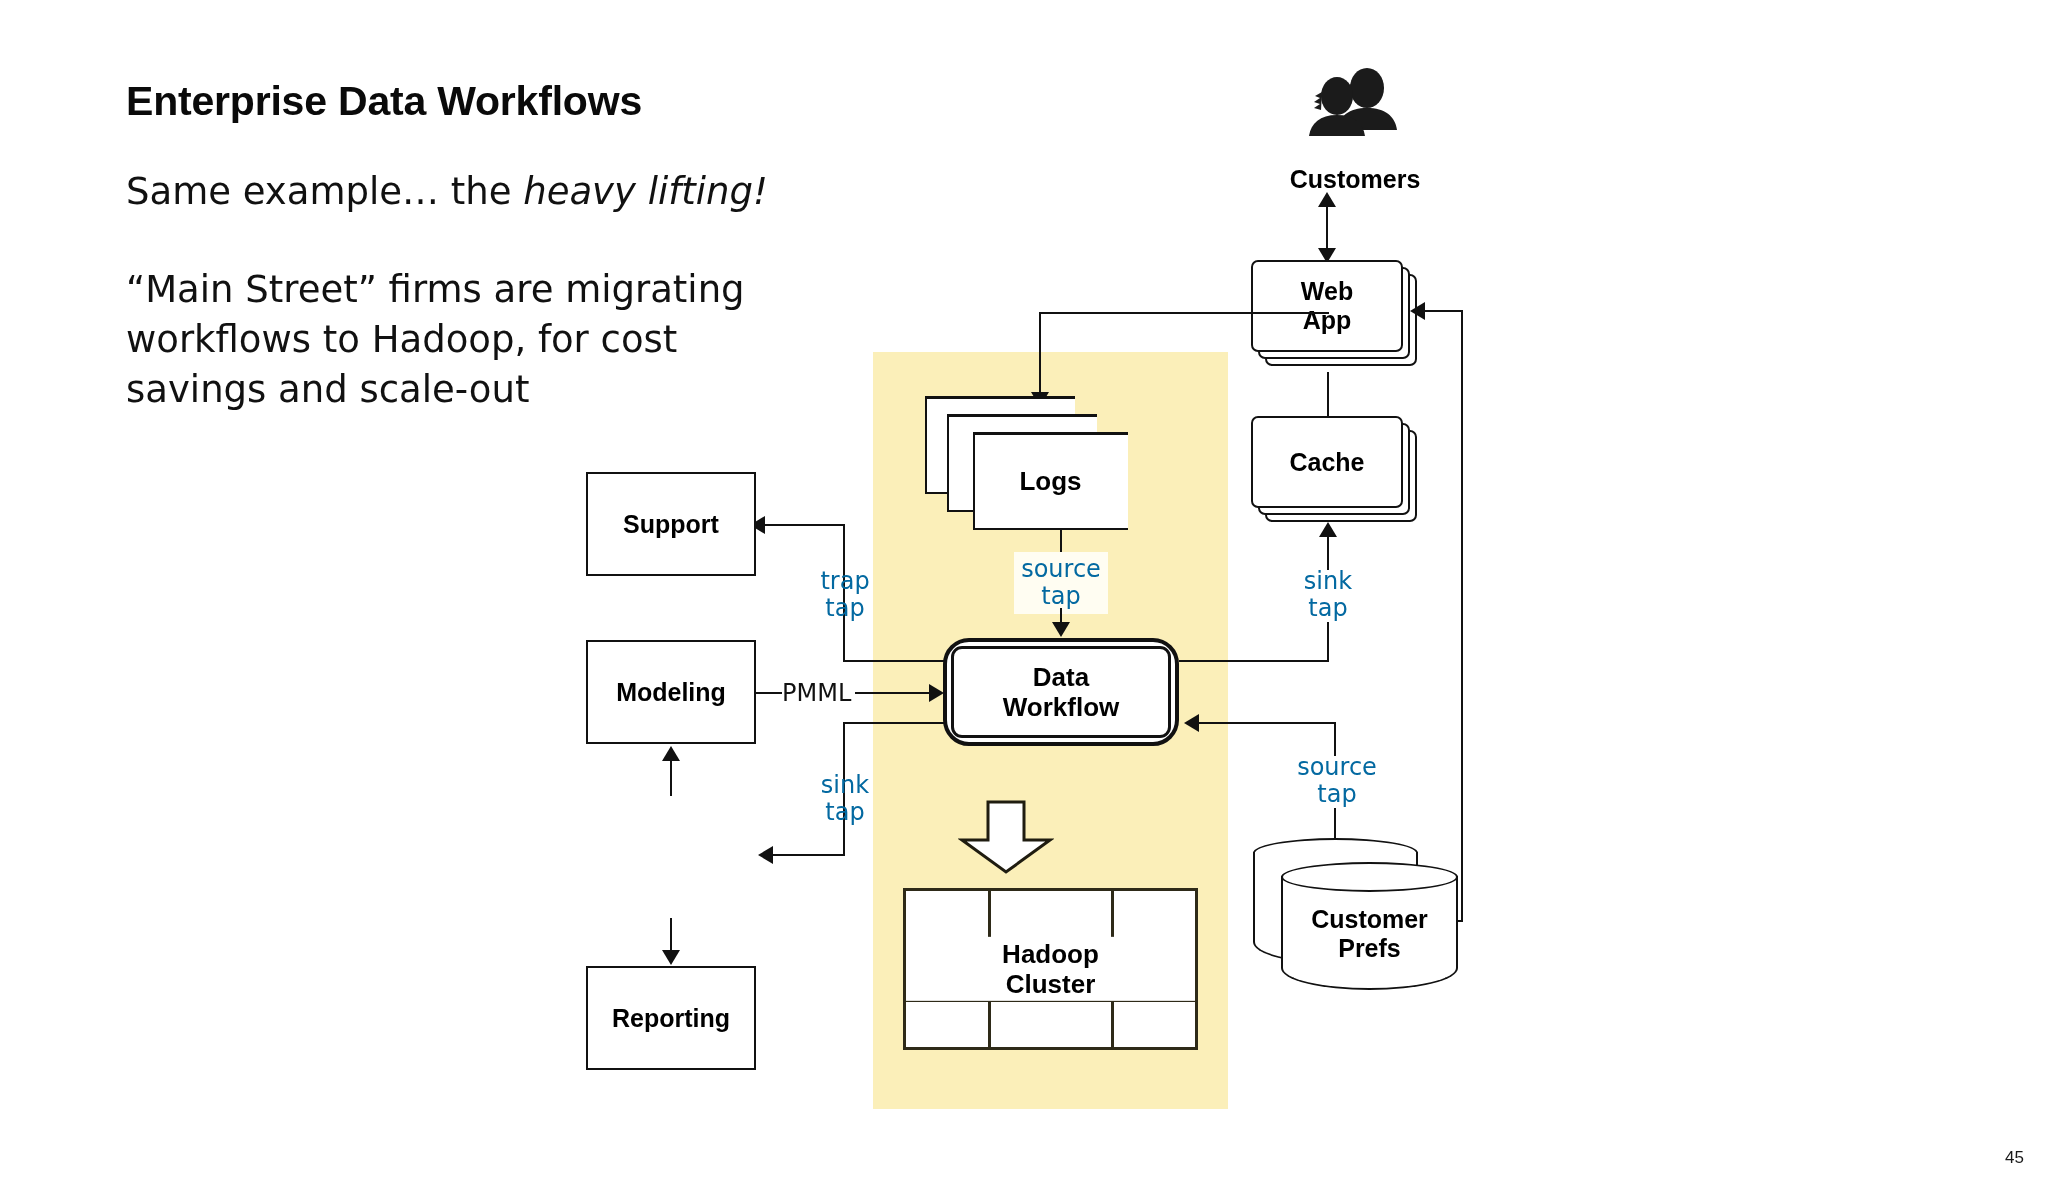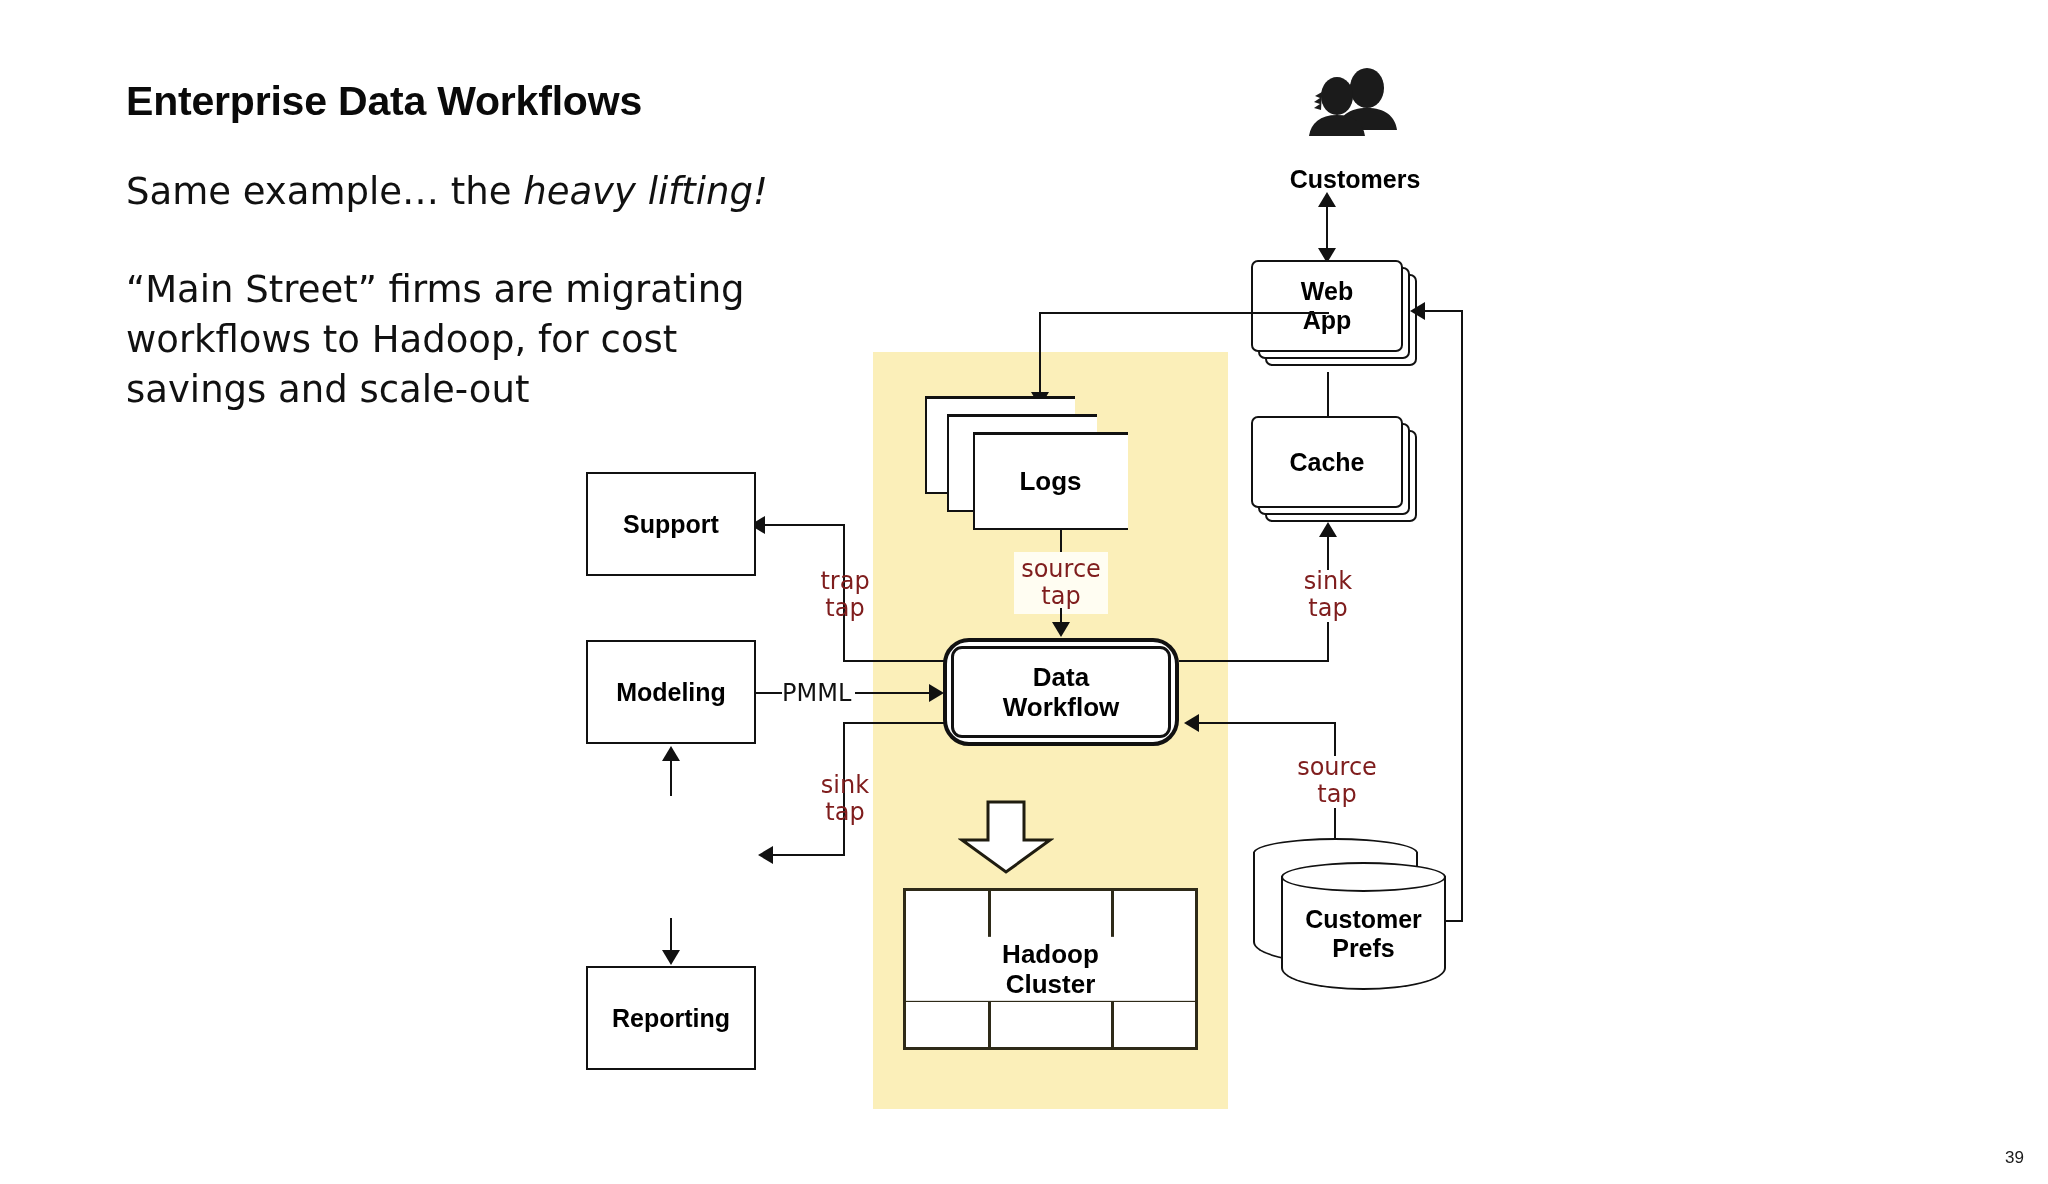--- a/index.html
+++ b/index.html
@@ -252,21 +252,21 @@
     border-top: 9px solid transparent;
     border-bottom: 9px solid transparent;
     border-left: 15px solid #111;
   }
 
   .tap-label {
     position: absolute;
     text-align: center;
     font-size: 24px;
     line-height: 27px;
-    color: #7f1d1d;
+    color: #0369a1;
     font-family: "DejaVu Sans", sans-serif;
     white-space: pre-line;
   }
   .tap-label.boxed { background: #fffdf2; }
   .edge-label {
     position: absolute;
     font-size: 24px;
     color: #111;
     background: transparent;
     font-family: "DejaVu Sans", sans-serif;
@@ -281,21 +281,21 @@
 </style>
 </head>
 <body>
 
 <div id="slide-title">Enterprise Data Workflows</div>
 
 <div id="lede"><span>Same example… the </span><span class="em">heavy lifting!</span></div>
 
 <div id="body-copy">“Main Street” firms are migrating workflows to Hadoop, for cost savings and scale-out</div>
 
-<div id="page-number">39</div>
+<div id="page-number">45</div>
 
 <div id="diagram">
 
   <div id="highlight-band"></div>
 
   <div id="customers-icon">
     <svg viewBox="0 0 112 68" width="112" height="68" aria-hidden="true">
       <g fill="#1b1b1b">
         <ellipse cx="70" cy="20" rx="17" ry="20"></ellipse>
         <path d="M70 40 c-18 0 -28 8 -30 22 h60 c-2 -14 -12 -22 -30 -22 z"></path>
@@ -403,21 +403,21 @@
     <div class="hline" style="top:52px;"></div>
     <div class="hline" style="top:108px;"></div>
     <div class="label" style="white-space:pre-line;">Hadoop
 Cluster</div>
   </div>
 
   <div class="cyl" style="left:1253px; top:838px; width:165px; height:126px;">
     <div class="top"></div>
     <div class="body" style="height:112px; border-radius:0 0 50% 50% / 0 0 22px 22px;"></div>
   </div>
-  <div class="cyl" style="left:1281px; top:862px; width:165px; height:128px;">
+  <div class="cyl" style="left:1281px; top:862px; width:165px; height:128px;padding-left:12px;">
     <div class="body" style="height:114px; border-radius:0 0 50% 50% / 0 0 22px 22px;"></div>
     <div class="top"></div>
     <div class="label" style="top:42px; height:60px; white-space:pre-line;">Customer
 Prefs</div>
   </div>
 
   <div class="node plain" style="left:586px; top:640px; width:170px; height:104px;">
     <span>Modeling</span>
   </div>
 

